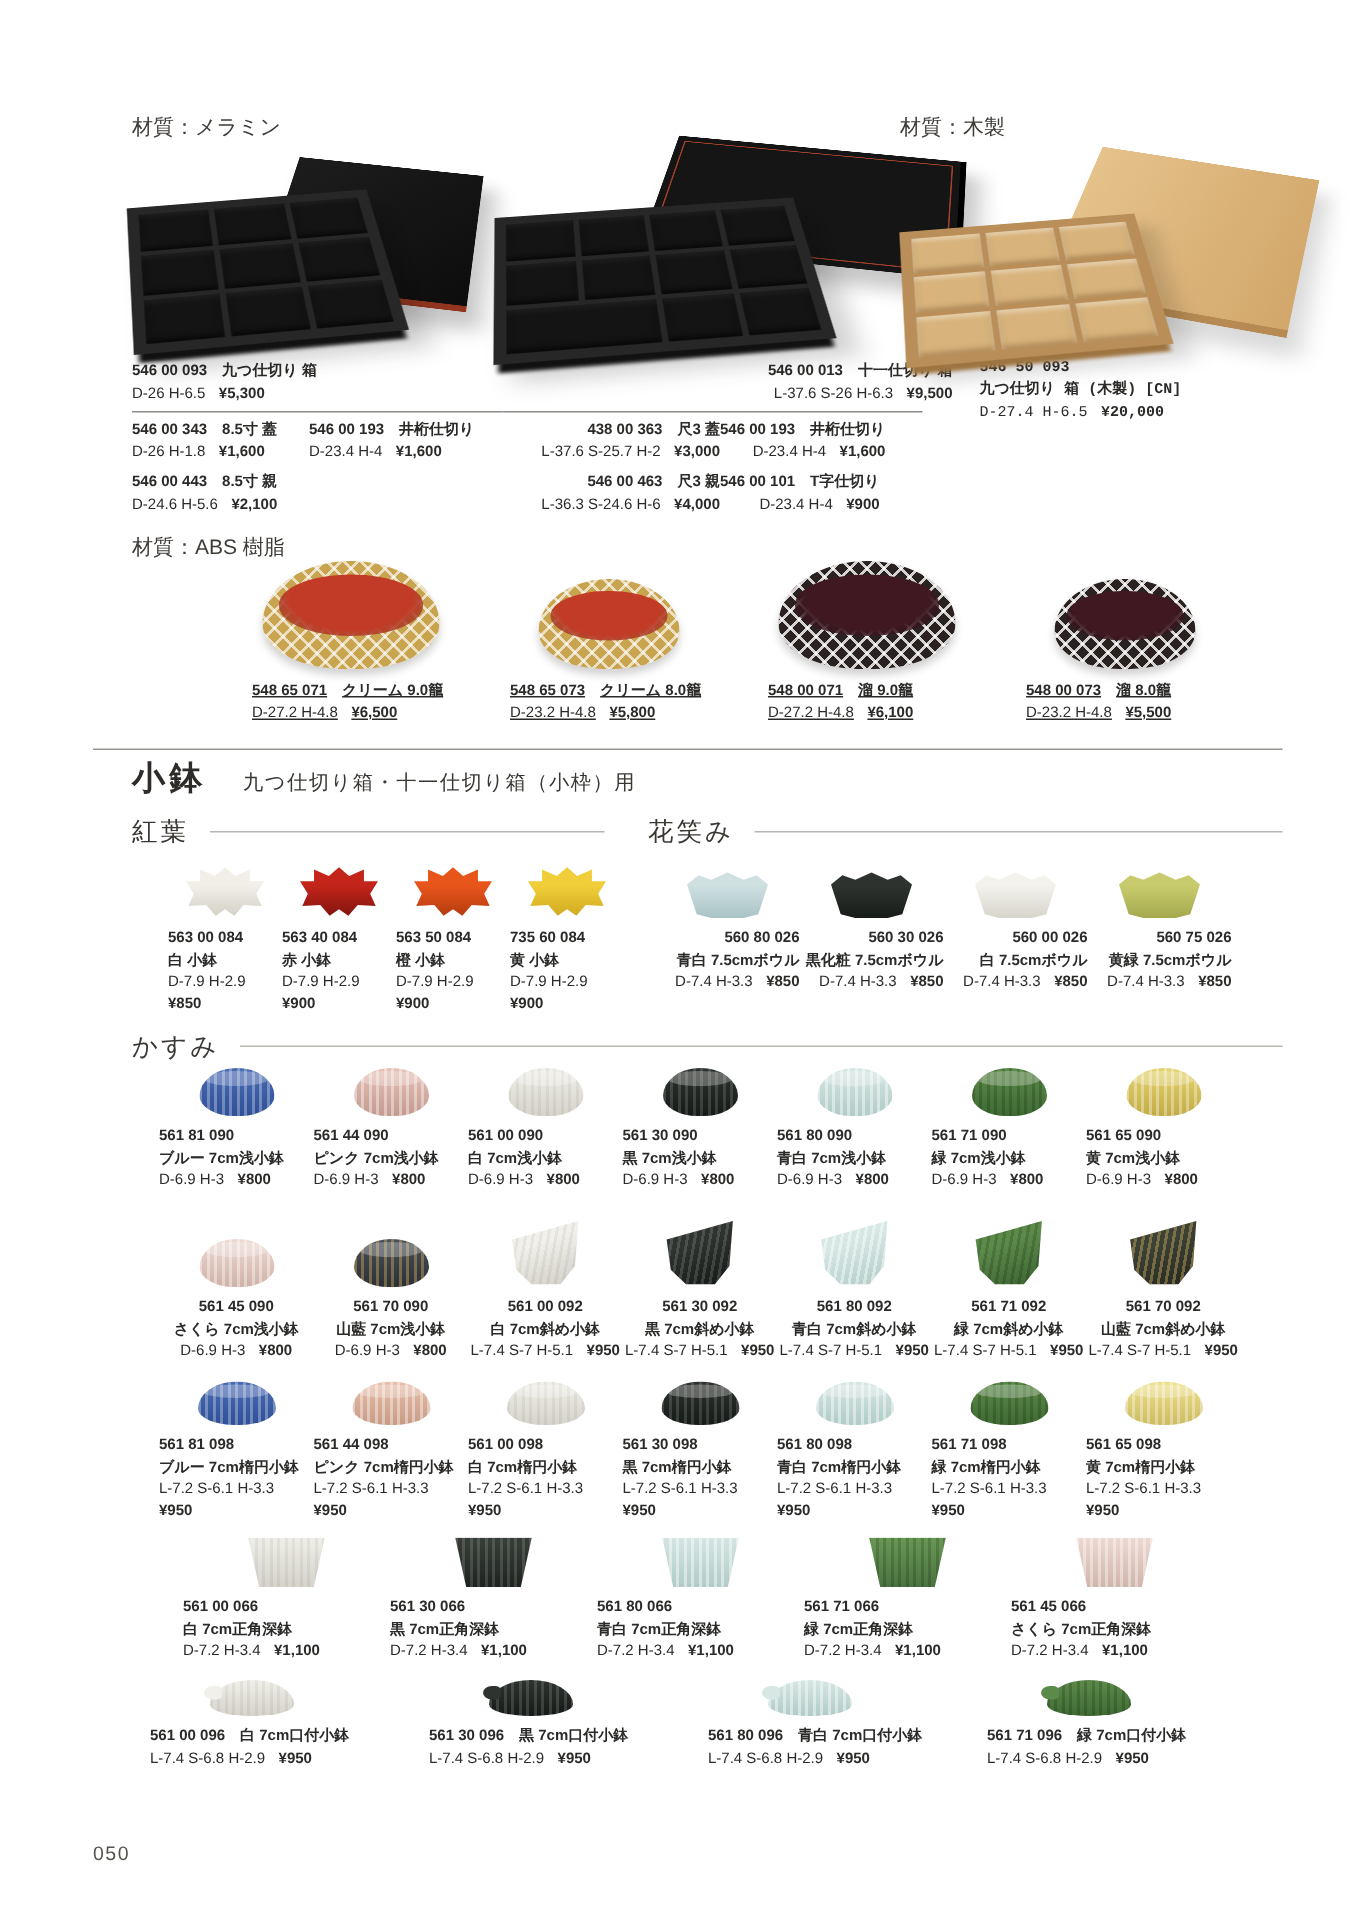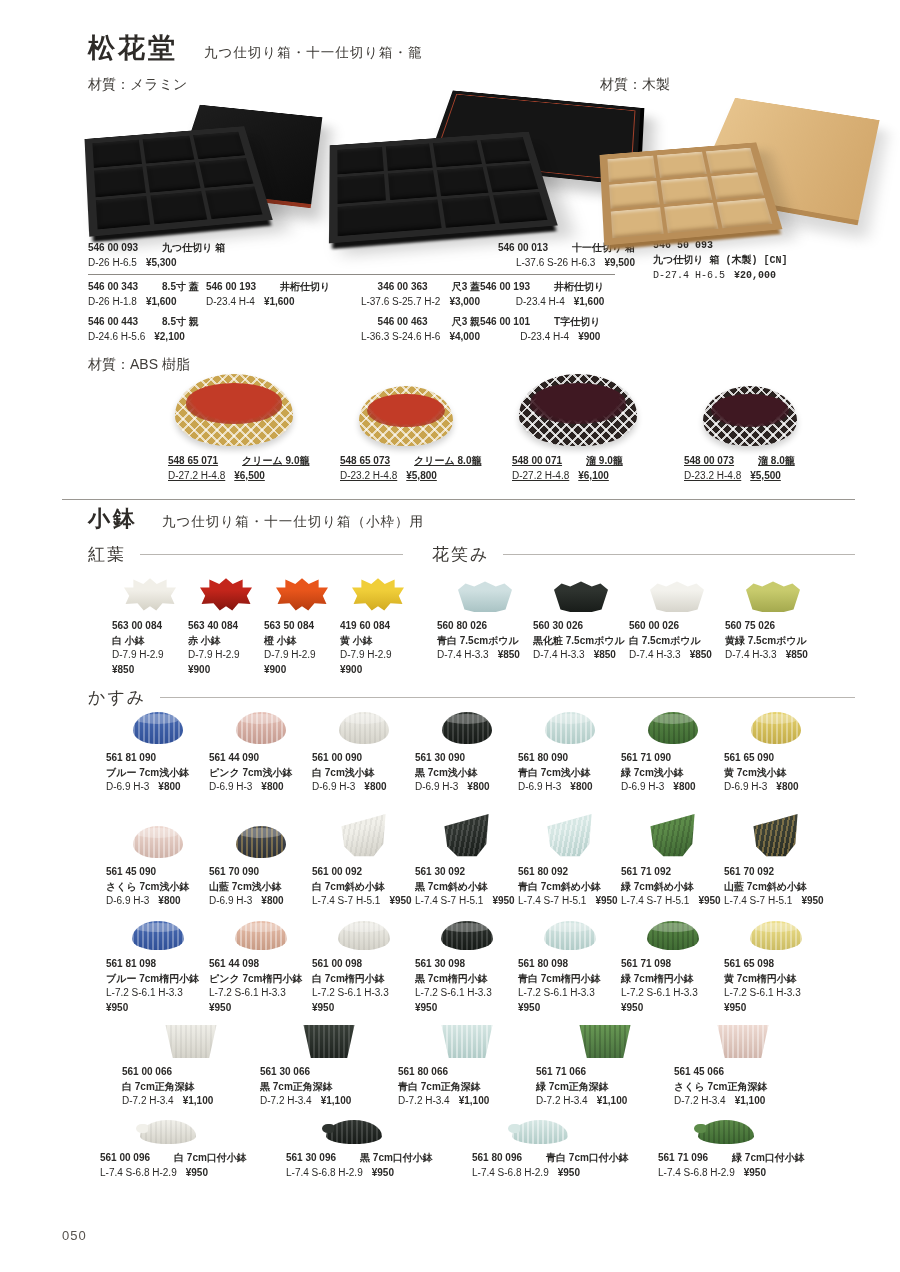--- a/index.html
+++ b/index.html
@@ -12,37 +12,37 @@
   .h-mid{font-family:"DejaVu Serif", serif;font-size:22px;letter-spacing:3px;color:#2e2b28;font-weight:600;}
   .h-grp{font-family:"DejaVu Serif", serif;font-size:17px;letter-spacing:2px;color:#3a3733;}
   .mat{font-size:14px;color:#3f3c38;}
   .subhead{display:flex;align-items:center;gap:14px;}
   .subhead .rule{flex:1;height:1px;background:#b9b6b2;}
   .divider{height:1px;background:#9a9792;}
   .pagenum{font-size:13px;color:#56524d;letter-spacing:1px;}
   
   .cap{font-size:10px;line-height:14.5px;color:#2b2a28;}
   .p-code{font-weight:bold;}
-  .p-name{font-weight:bold;margin-left:24px;}
+  .p-name{font-weight:bold;margin-left:10px;}
   .p-dims{font-weight:normal;}
   .p-price{font-weight:bold;margin-left:9px;}
   .layout-stack3 .p-name,.layout-stack4 .p-name{display:block;margin-left:0;}
   .layout-stack4 .p-dims{display:block;}
   .layout-stack4 .p-price{display:block;margin-left:0;}
   
   .info{font-size:10px;line-height:15px;}
   .info .hr{border-top:1px solid #8d8a85;margin:4px 0 4px 0;}
   .twocol{display:flex;}
   .blockgap{margin-top:5px;}
   
   .row{position:absolute;display:flex;}
   .card{flex:0 0 auto;}
   .bowl-wrap{display:flex;align-items:flex-end;justify-content:center;height:36px;margin-bottom:7px;}
   .momiji-row .card{width:76px;} .momiji-row .bowl-wrap{height:34px;}
-  .hanaemi-row .card{width:96px;} .hanaemi-row .bowl-wrap{height:34px;}
+  .hanaemi-row .card{width:96px;text-align:right;} .hanaemi-row .bowl-wrap{height:34px;}
   .kasumi-r .card{width:103px;}
   #k2 .bowl-wrap{height:50px;}
   #k3 .bowl-wrap{height:40px;}
   #k4 .card{width:138px;} #k4 .bowl-wrap{height:44px;}
   #k5 .card{width:186px;} #k5 .bowl-wrap{height:34px;justify-content:flex-start;padding-left:40px;}
   .basket-row .card{width:172px;text-decoration:underline;}
   .basket-row .bowl-wrap{height:86px;margin-bottom:8px;}
   .basket-row .cap{padding-left:20px;}
   
   .bowl{position:relative;}
@@ -109,24 +109,20 @@
   .l9w{position:absolute;left:112px;top:-2px;width:158px;height:138px;z-index:0;
        background:linear-gradient(100deg,#e6c38c,#d2a76b);
        transform:perspective(700px) rotateX(44deg) rotate(13deg);
        border-bottom:6px solid #b68a52;box-shadow:10px 14px 14px rgba(0,0,0,.15);}
 </style>
 </head>
 <body>
 
 <div id="page">
 
-  <div class="abs" style="left:88px;top:30px;display:flex;align-items:baseline;gap:26px;">
-    <span class="h-big">松花堂</span>
-    <span class="h-sub">九つ仕切り箱・十一仕切り箱・籠</span>
-  </div>
   <div class="abs mat" style="left:88px;top:76px;">材質：メラミン</div>
   <div class="abs mat" style="left:600px;top:76px;">材質：木製</div>
 
   <div class="illust" style="left:85px;top:92px;width:240px;height:145px;">
     <div class="lid l9m"></div>
     <div class="tray dark t9m">
         <i></i>
         <i></i>
         <i></i>
         <i></i>
@@ -187,21 +183,21 @@
       <div><span class="p-dims">D-24.6 H-5.6</span><span class="p-price">¥2,100</span></div>
     </div>
   </div>
 
   <div class="abs info" style="left:335px;top:240px;width:300px;text-align:right;">
     <div><span class="p-code">546 00 013</span><span class="p-name">十一仕切り 箱</span></div>
     <div><span class="p-dims">L-37.6 S-26 H-6.3</span><span class="p-price">¥9,500</span></div>
     <div class="hr" style="width:280px;"></div>
     <div class="twocol">
       <div style="width:145px;">
-        <div><span class="p-code">346 00 363</span><span class="p-name">尺3 蓋</span></div>
+        <div><span class="p-code">438 00 363</span><span class="p-name">尺3 蓋</span></div>
         <div><span class="p-dims">L-37.6 S-25.7 H-2</span><span class="p-price">¥3,000</span></div>
       </div>
       <div>
         <div><span class="p-code">546 00 193</span><span class="p-name">井桁仕切り</span></div>
         <div><span class="p-dims">D-23.4 H-4</span><span class="p-price">¥1,600</span></div>
       </div>
     </div>
     <div class="twocol blockgap">
       <div style="width:145px;">
         <div><span class="p-code">546 00 463</span><span class="p-name">尺3 親</span></div>
@@ -311,21 +307,21 @@
             <span class="p-dims">D-7.9 H-2.9</span>
             <span class="p-price">¥900</span>
           </div>
     </div>
   </div>
       <div class="card layout-stack4">
     <div class="bowl-wrap">
           <div class="bowl shape-maple" style="--c1: #f0ce39; --c2: #cfa81f;"></div>
         </div>
     <div class="cap">
-      <div class="l l1"><span class="p-code">419 60 084</span><span class="p-name">黄 小鉢</span></div>
+      <div class="l l1"><span class="p-code">735 60 084</span><span class="p-name">黄 小鉢</span></div>
       <div class="l l2">
             <span class="p-dims">D-7.9 H-2.9</span>
             <span class="p-price">¥900</span>
           </div>
     </div>
   </div>
     </div>
   <div class="row hanaemi-row" style="left:437px;top:578px;">
       <div class="card layout-stack3">
     <div class="bowl-wrap">
@@ -428,21 +424,21 @@
       <div class="card layout-stack3">
     <div class="bowl-wrap">
           <div class="bowl shape-round" style="--c1: #e6d36f; --c2: #c2ab47; --st: rgba(255,255,255,.35);"></div>
         </div>
     <div class="cap">
       <div class="l l1"><span class="p-code">561 65 090</span><span class="p-name">黄 7cm浅小鉢</span></div>
       <div class="l l2"><span class="p-dims">D-6.9 H-3</span><span class="p-price">¥800</span></div>
     </div>
   </div>
     </div>
-  <div id="k2" class="row kasumi-r" style="left:106px;top:808px;">
+  <div id="k2" class="row kasumi-r" style="left:106px;top:808px;text-align:center;">
       <div class="card layout-stack3">
     <div class="bowl-wrap">
           <div class="bowl shape-round" style="--c1: #eed9d1; --c2: #cfb2a8; --st: rgba(255,255,255,.4);"></div>
         </div>
     <div class="cap">
       <div class="l l1"><span class="p-code">561 45 090</span><span class="p-name">さくら 7cm浅小鉢</span></div>
       <div class="l l2"><span class="p-dims">D-6.9 H-3</span><span class="p-price">¥800</span></div>
     </div>
   </div>
       <div class="card layout-stack3">

